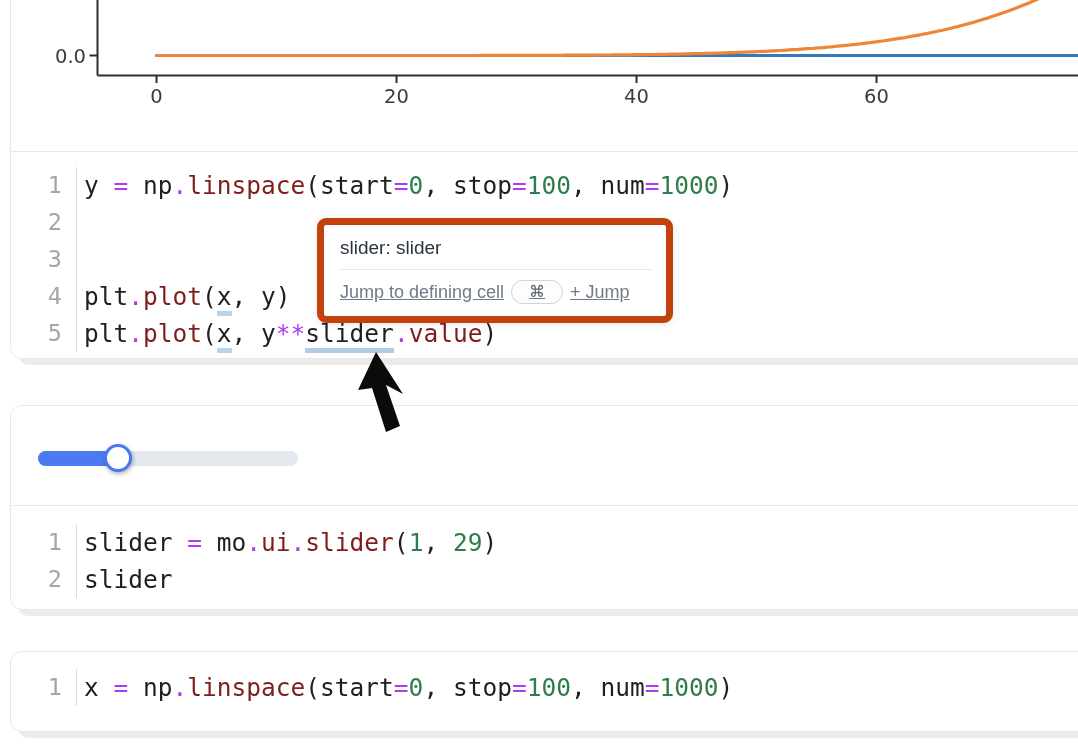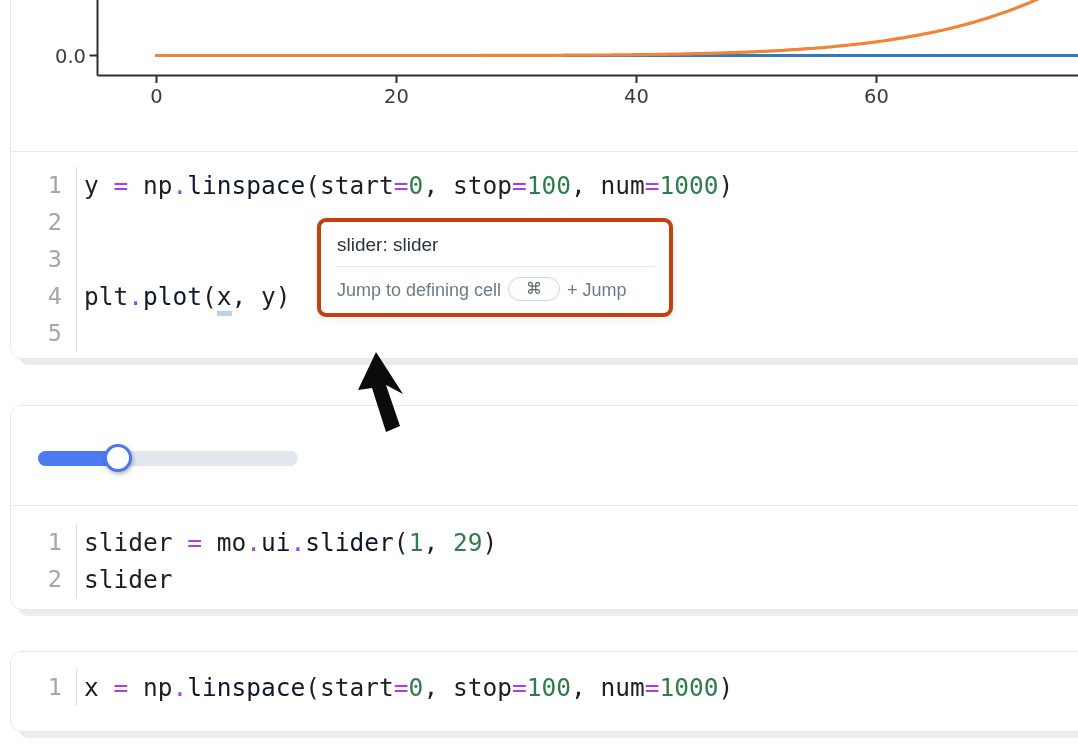--- a/index.html
+++ b/index.html
@@ -28,42 +28,42 @@
   #cell-plot   .code { padding:15px 0 6px; }
   #cell-slider .code { padding:18px 0 10px; }
   #cell-x      .code { padding:17px 0 10px; }
   .cl { display:flex; height:37px; line-height:37px; }
   .ln { width:66px; padding-right:14px; text-align:right; color:#a6a6a6;
         font-size:23.5px; border-right:1.5px solid #dcdcdc; flex:none;
         user-select:none; }
   .lc { padding-left:7px; white-space:pre; color:#1f1f1f; }
   .tk.v { color:#1f1f1f; }
   .tk.o { color:#ab3bec; }
-  .tk.f { color:#0f172a;margin-top:40px; }
+  .tk.f { color:#7f1d1d;margin-top:40px; }
   .tk.n { color:#2f7d4c; }
   .tk.u  { border-bottom:5px solid #bcd3e6; }
   .tk.u2 { border-bottom:5px solid #b2cce4; }
 
   
   .slider-track { position:absolute; left:26.5px; top:45px; width:260px; height:15px;
                   border-radius:8px; background:#e3e7ee; }
   .slider-fill  { position:absolute; left:0; top:0; height:15px; border-radius:8px;
                   background:#4c7af0; }
   .slider-handle{ position:absolute; top:-7px; width:28px; height:28px; border-radius:50%;
                   background:#fff; border:3px solid #4a78ef;
                   box-shadow:1px 2px 4px rgba(0,0,0,0.3); }
 
   
   .tooltip { position:absolute; left:317px; top:218px; width:356px; background:#fff;
-             border:4px solid #c2410c; border-radius:9px; z-index:40;
+             border:7px solid #c2410c; border-radius:9px; z-index:40;
              box-shadow:0 2px 10px rgba(0,0,0,0.08); overflow:hidden; }
   .tt-title { padding:12px 16px 10px; font-size:19px; color:#2b3440; }
   .tt-div   { border-top:1px solid #e3e9f0; margin:0 14px; }
-  .tt-row   { display:flex; align-items:flex-end; padding:10px 16px 12px;
-              font-size:18px; color:#6e7b8a; }
+  .tt-row   { display:flex; align-items:center; padding:10px 16px 12px;
+              font-size:18px; color:#6e7b8a;text-decoration:underline; }
   .keycap   { display:inline-flex; align-items:center; justify-content:center;
               margin:0 7px; padding:1px 14px 2px; min-width:52px; height:24px;
               border:1.5px solid #ccd4de; border-radius:12px; background:#fdfdfe;
               color:#5b6673; font-size:16px; }
 
   
   #cursor { position:absolute; left:350px; top:339px; width:110px; height:120px;
             z-index:60; pointer-events:none; }
 </style>
 </head>
@@ -105,20 +105,21 @@
       <div class="cl">
         <div class="ln">3</div>
         <div class="lc"></div>
       </div>
       <div class="cl">
         <div class="ln">4</div>
         <div class="lc"><span class="tk v">plt</span><span class="tk o">.</span><span class="tk f">plot</span><span class="tk v">(</span><span class="tk v u">x</span><span class="tk v">, y)</span></div>
       </div>
       <div class="cl">
         <div class="ln">5</div>
+        <div class="lc"><span class="tk v">plt</span><span class="tk o">.</span><span class="tk f">plot</span><span class="tk v">(</span><span class="tk v u">x</span><span class="tk v">, y</span><span class="tk o">**</span><span class="tk v u2">slider</span><span class="tk o">.</span><span class="tk f">value</span><span class="tk v">)</span></div>
       </div>
     </div>
 </div>
 
 <div class="tooltip">
   <div class="tt-title">slider: slider</div>
   <div class="tt-div"></div>
   <div class="tt-row">
     <span>Jump to defining cell</span>
     <span class="keycap">

